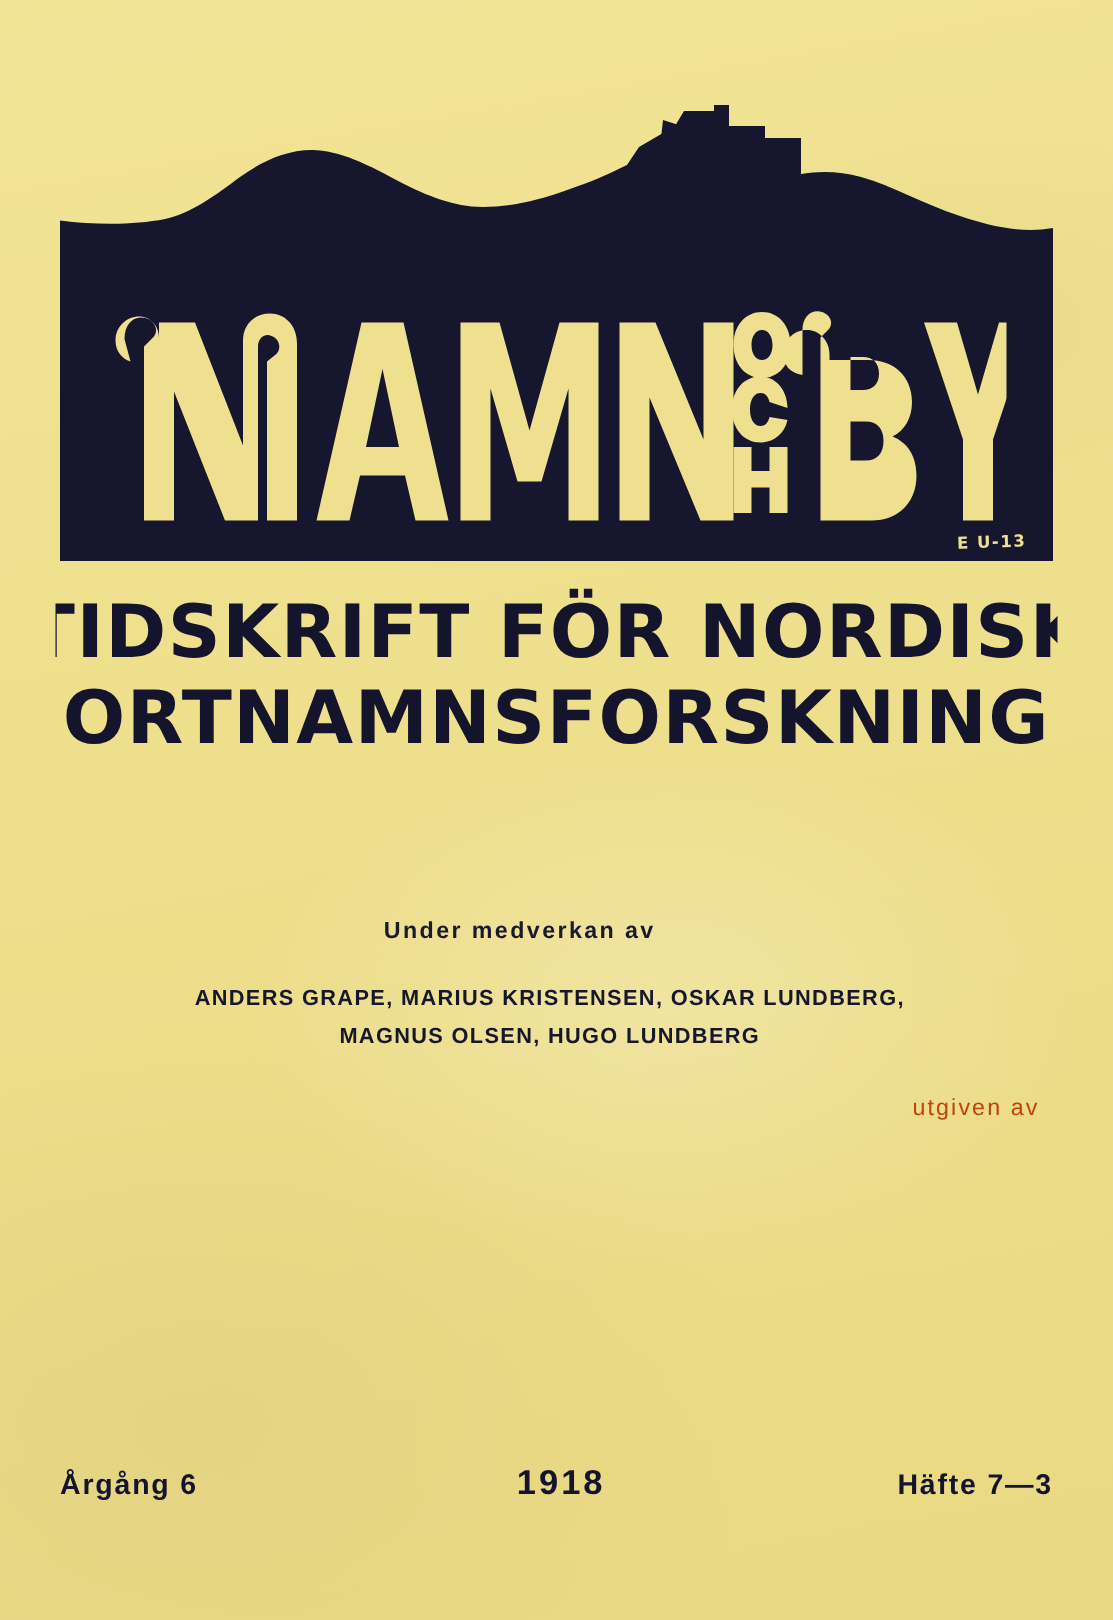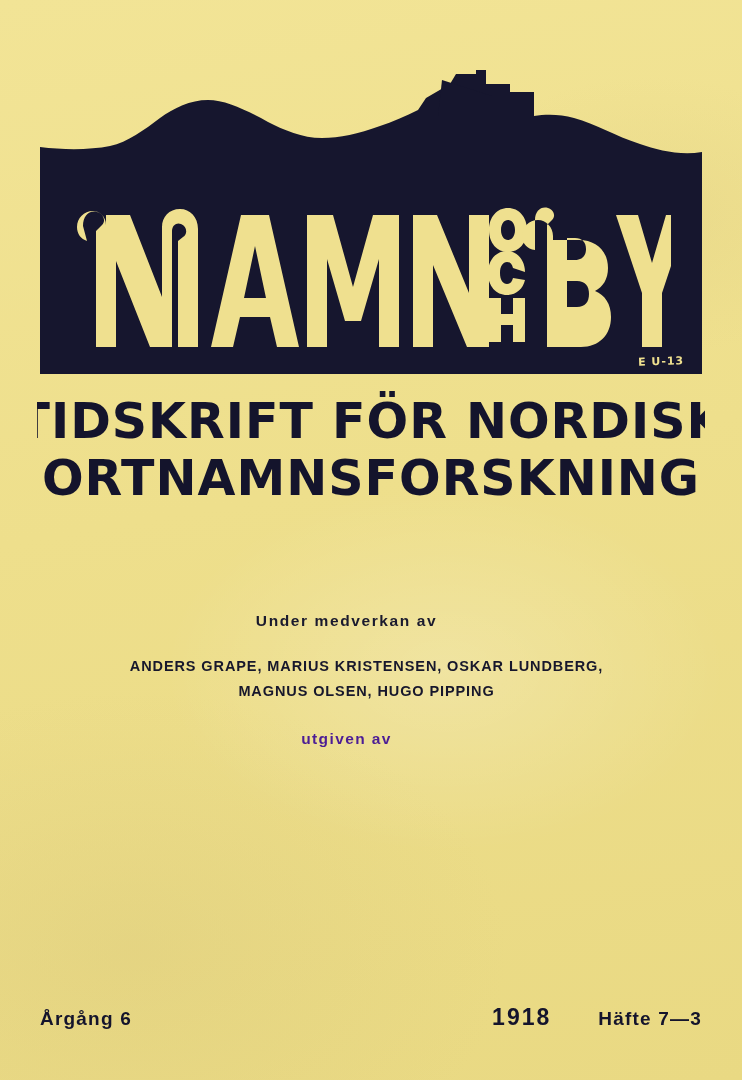--- a/index.html
+++ b/index.html
@@ -98,24 +98,25 @@
   .credits .editors {
     font-size: 14.5px;
     font-weight: 700;
     letter-spacing: 0.9px;
     color: #17172c;
     line-height: 25px;
     margin-left: 40px;
   }
   .credits .line-utgiven {
     font-size: 15.5px;
-    font-weight: 700;
+    font-weight: 400;
     letter-spacing: 1.4px;
-    color: #4c1d95;
+    color: #c2410c;
     margin-top: 26px;
+    text-align: right;
   }
   .credits .publisher {
     font-size: 21px;
     font-weight: 700;
     letter-spacing: 2.4px;
     color: #12122a;
     margin-top: 24px;
   }
 
   
@@ -134,21 +135,21 @@
     font-weight: 700;
     letter-spacing: 1.2px;
     color: #14142c;
   }
   .footer .year {
     font-size: 23px;
     letter-spacing: 2px;
     margin-left: 18px;
   }
   .footer .left { flex: 0 0 auto; }
-  .footer .center { flex: 1 1 auto; text-align: right; margin-top: 29px; }
+  .footer .center { flex: 1 1 auto; text-align: center; }
   .footer .right { flex: 0 0 auto; }
 </style>
 </head>
 <body>
 
 <div class="page">
   <div class="paper-texture"></div>
 
   <div class="masthead">
     <svg class="hill-svg" viewBox="0 0 662 322">
@@ -215,21 +216,21 @@
   <div class="subtitle">
     <svg width="668" height="135" viewBox="0 0 668 135">
       <text x="334" y="56" text-anchor="middle" font-family="'DejaVu Sans', sans-serif" font-size="49" font-weight="bold" letter-spacing="1" fill="#14142c">TIDSKRIFT FÖR NORDISK</text>
       <text x="334" y="113" text-anchor="middle" font-family="'DejaVu Sans', sans-serif" font-size="49" font-weight="bold" letter-spacing="1" fill="#14142c">ORTNAMNSFORSKNING</text>
     </svg>
   </div>
 
   <div class="credits">
     <div class="line-under">Under medverkan av</div>
     <div class="editors">ANDERS GRAPE, MARIUS KRISTENSEN, OSKAR LUNDBERG,</div>
-    <div class="editors">MAGNUS OLSEN, HUGO PIPPING</div>
+    <div class="editors">MAGNUS OLSEN, HUGO LUNDBERG</div>
     <div class="line-utgiven">utgiven av</div>
   </div>
 
   <div class="footer">
     <div class="fitem left">Årgång 6</div>
     <div class="fitem center year">1918</div>
     <div class="fitem right">Häfte 7—3</div>
   </div>
 </div>
 

